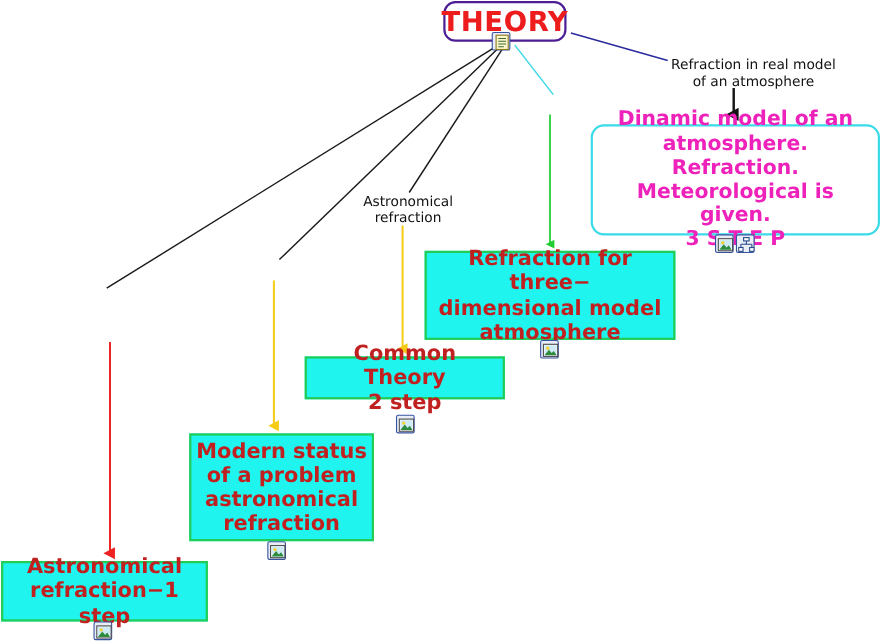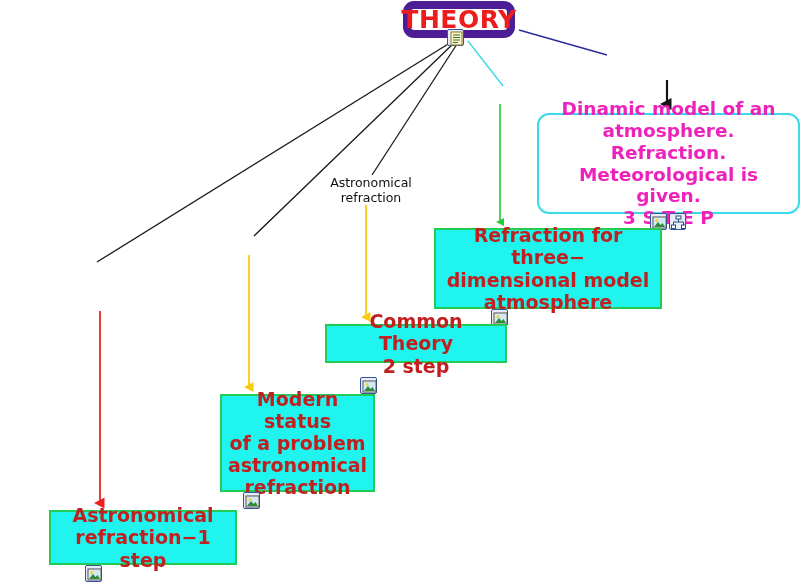--- a/index.html
+++ b/index.html
@@ -28,21 +28,21 @@
   }
 
   
   .root-node {
     position: absolute;
     left: 403px;
     top: 1px;
     width: 112px;
     height: 37px;
     box-sizing: border-box;
-    border: 8px solid #4c1d95;
+    border: 2px solid #4c1d95;
     border-radius: 11px;
     background: #ffffff;
     display: flex;
     align-items: center;
     justify-content: center;
   }
   .root-label {
     color: #ee1d1d;
     font-size: 25px;
     font-weight: bold;
@@ -75,21 +75,20 @@
   
   .rect-node {
     position: absolute;
     box-sizing: border-box;
     border: 2px solid #22cc55;
     background: #1ff5ee;
     display: flex;
     align-items: center;
     justify-content: center;
     text-align: center;
-    margin-left: 48px;
   }
   .rect-node .node-text {
     color: #c12020;
     font-size: 19px;
     font-weight: bold;
     line-height: 1.16;
     padding: 0 4px;
     white-space: pre-line;
   }
 
@@ -166,20 +165,22 @@
       <svg viewBox="0 0 15 15" width="15" height="15">
         <rect x="2" y="1" width="11" height="13" fill="#fdf7c8" stroke="#8a7a22" stroke-width="1"></rect>
         <line x1="4" y1="4" x2="11" y2="4" stroke="#3a6a3a" stroke-width="1"></line>
         <line x1="4" y1="6.5" x2="11" y2="6.5" stroke="#3a6a3a" stroke-width="1"></line>
         <line x1="4" y1="9" x2="11" y2="9" stroke="#3a6a3a" stroke-width="1"></line>
         <line x1="4" y1="11.5" x2="9" y2="11.5" stroke="#3a6a3a" stroke-width="1"></line>
       </svg>
     </span>
   </div>
 
+  <div class="edge-label" style="left:610px; top:51px; width:150px;">Refraction in real model
+of an atmosphere</div>
 
 
   <div class="edge-label" style="left:312px; top:175px; width:118px;">Astronomical
 refraction</div>
 
 
 
   <div class="round-node" style="left:537px; top:113px; width:263px; height:101px;">
     <span class="node-text">Dinamic model of an
 atmosphere. Refraction.
@@ -232,21 +233,21 @@
     <span class="mini-icon">
       <svg viewBox="0 0 15 15" width="15" height="15">
         <rect x="1" y="2" width="13" height="11" fill="#ffffff" stroke="#4a4a4a" stroke-width="1"></rect>
         <rect x="2" y="3" width="11" height="9" fill="#cfeaf7"></rect>
         <circle cx="5" cy="5.6" r="1.5" fill="#f5d32a"></circle>
         <path d="M2,12 L6,7 L8.5,10 L10.5,8 L13,12 Z" fill="#2e8b3e"></path>
       </svg>
     </span>
   </div>
 
-  <div class="rect-node" style="left:172px; top:394px; width:155px; height:98px;text-align:center;">
+  <div class="rect-node" style="left:172px; top:394px; width:168px; height:98px;text-align:center;">
     <span class="node-text">Modern status
 of a problem
 astronomical
 refraction</span>
   </div>
   <div class="icon-row" style="left:243px; top:492px;">
     <span class="mini-icon">
       <svg viewBox="0 0 15 15" width="15" height="15">
         <rect x="1" y="2" width="13" height="11" fill="#ffffff" stroke="#4a4a4a" stroke-width="1"></rect>
         <rect x="2" y="3" width="11" height="9" fill="#cfeaf7"></rect>

